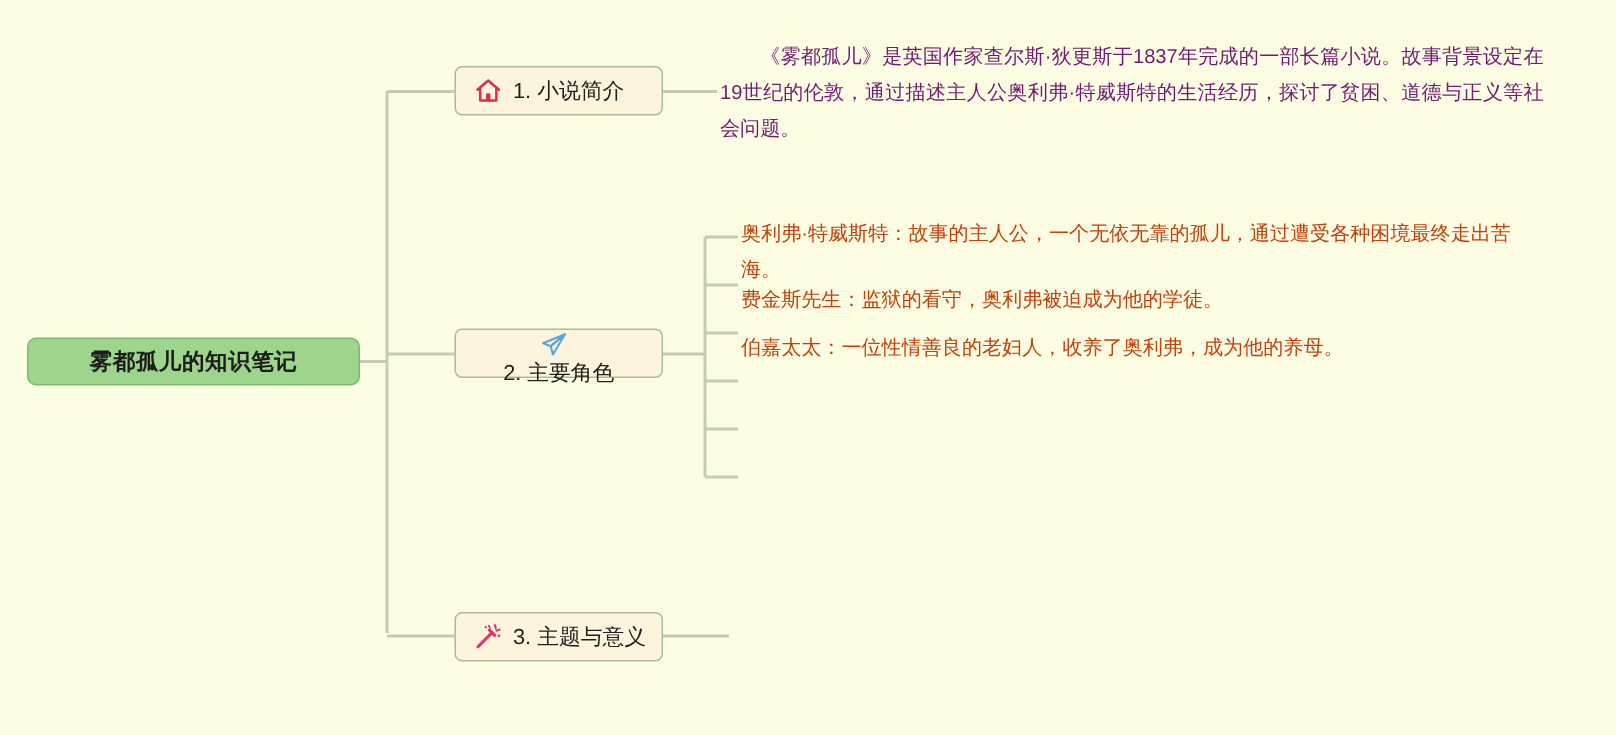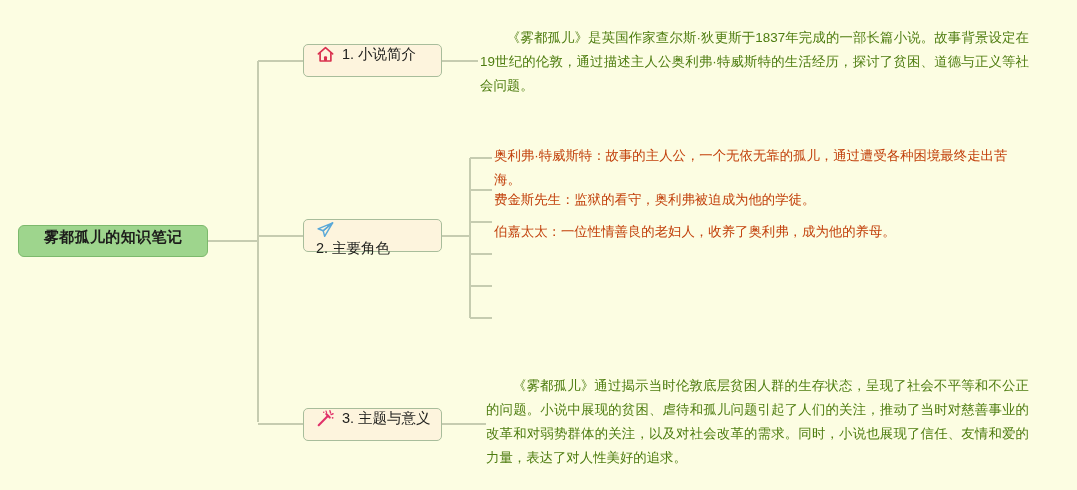--- a/index.html
+++ b/index.html
@@ -24,28 +24,28 @@
     left: 0;
     top: 0;
     width: 1077px;
     height: 490px;
     pointer-events: none;
   }
   .node {
     position: absolute;
     box-sizing: border-box;
     display: flex;
-    align-items: flex-start;
+    align-items: center;
     white-space: nowrap;
   }
   
   .root-node {
     left: 18px;
     top: 225px;
-    width: 190px;
+    width: 222px;
     height: 32px;
     background: #9ed58d;
     border: 1px solid #7cb96c;
     border-radius: 6px;
     justify-content: center;
     padding: 2px 8px;
   }
   .root-label {
     font-size: 15px;
     font-weight: bold;
@@ -76,21 +76,21 @@
   }
   #branch-1 { left: 303px; top: 44px; }
   #branch-2 { left: 303px; top: 219px; flex-direction: column; }
   #branch-3 { left: 303px; top: 408px; }
 
   
   .leaf-text {
     position: absolute;
     font-size: 13.4px;
     line-height: 24px;
-    color: #4d7c0f;
+    color: #701a75;
     text-align: justify;
   }
   #leaf-1 {
     left: 480px;
     top: 26px;
     width: 549px;
     text-indent: 2em;
   }
   #leaf-3 {
     left: 486px;
@@ -177,15 +177,14 @@
     </svg>
     <span class="branch-label">3. 主题与意义</span>
   </div>
 
   <div class="leaf-text" id="leaf-1">《雾都孤儿》是英国作家查尔斯·狄更斯于1837年完成的一部长篇小说。故事背景设定在19世纪的伦敦，通过描述主人公奥利弗·特威斯特的生活经历，探讨了贫困、道德与正义等社会问题。</div>
 
   <div class="char-item" id="char-0">奥利弗·特威斯特：故事的主人公，一个无依无靠的孤儿，通过遭受各种困境最终走出苦海。</div>
   <div class="char-item" id="char-1">费金斯先生：监狱的看守，奥利弗被迫成为他的学徒。</div>
   <div class="char-item" id="char-2">伯嘉太太：一位性情善良的老妇人，收养了奥利弗，成为他的养母。</div>
 
-  <div class="leaf-text" id="leaf-3">《雾都孤儿》通过揭示当时伦敦底层贫困人群的生存状态，呈现了社会不平等和不公正的问题。小说中展现的贫困、虐待和孤儿问题引起了人们的关注，推动了当时对慈善事业的改革和对弱势群体的关注，以及对社会改革的需求。同时，小说也展现了信任、友情和爱的力量，表达了对人性美好的追求。</div>
 
 </div>
 
 </body></html>

